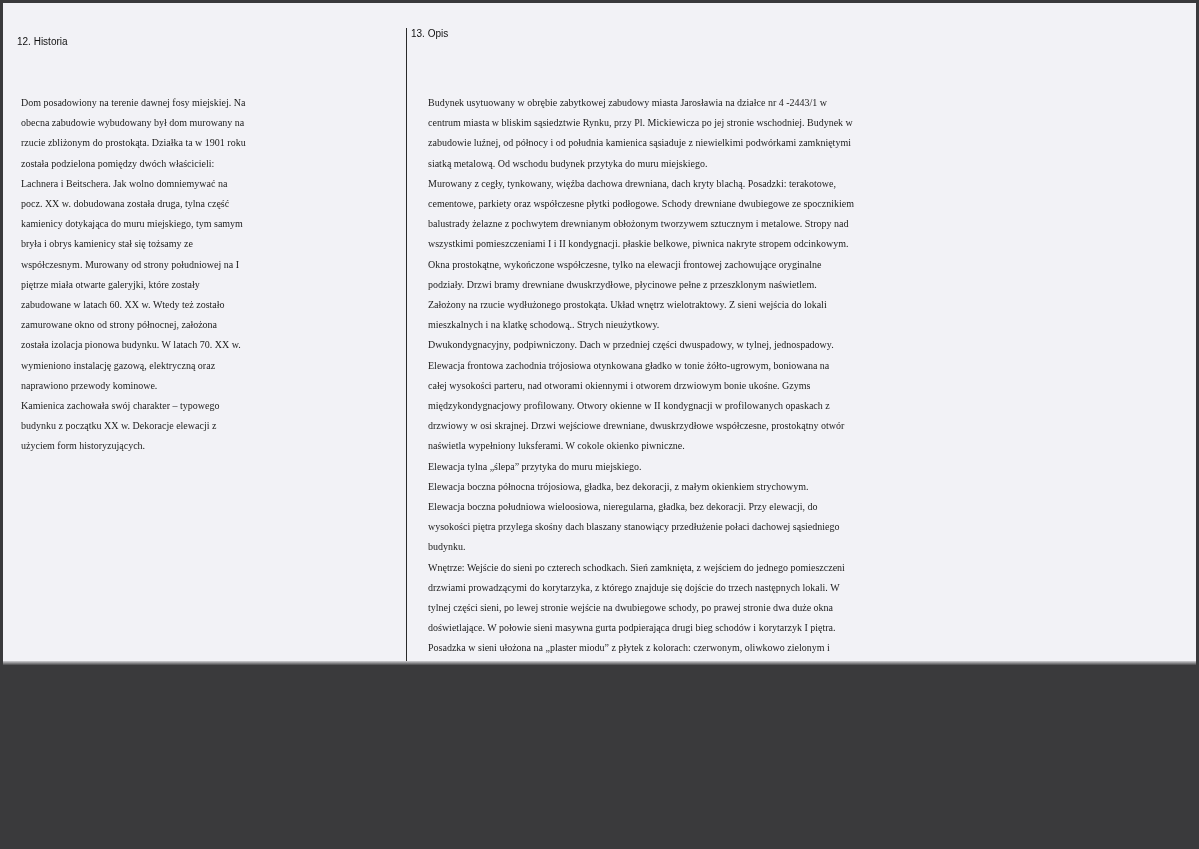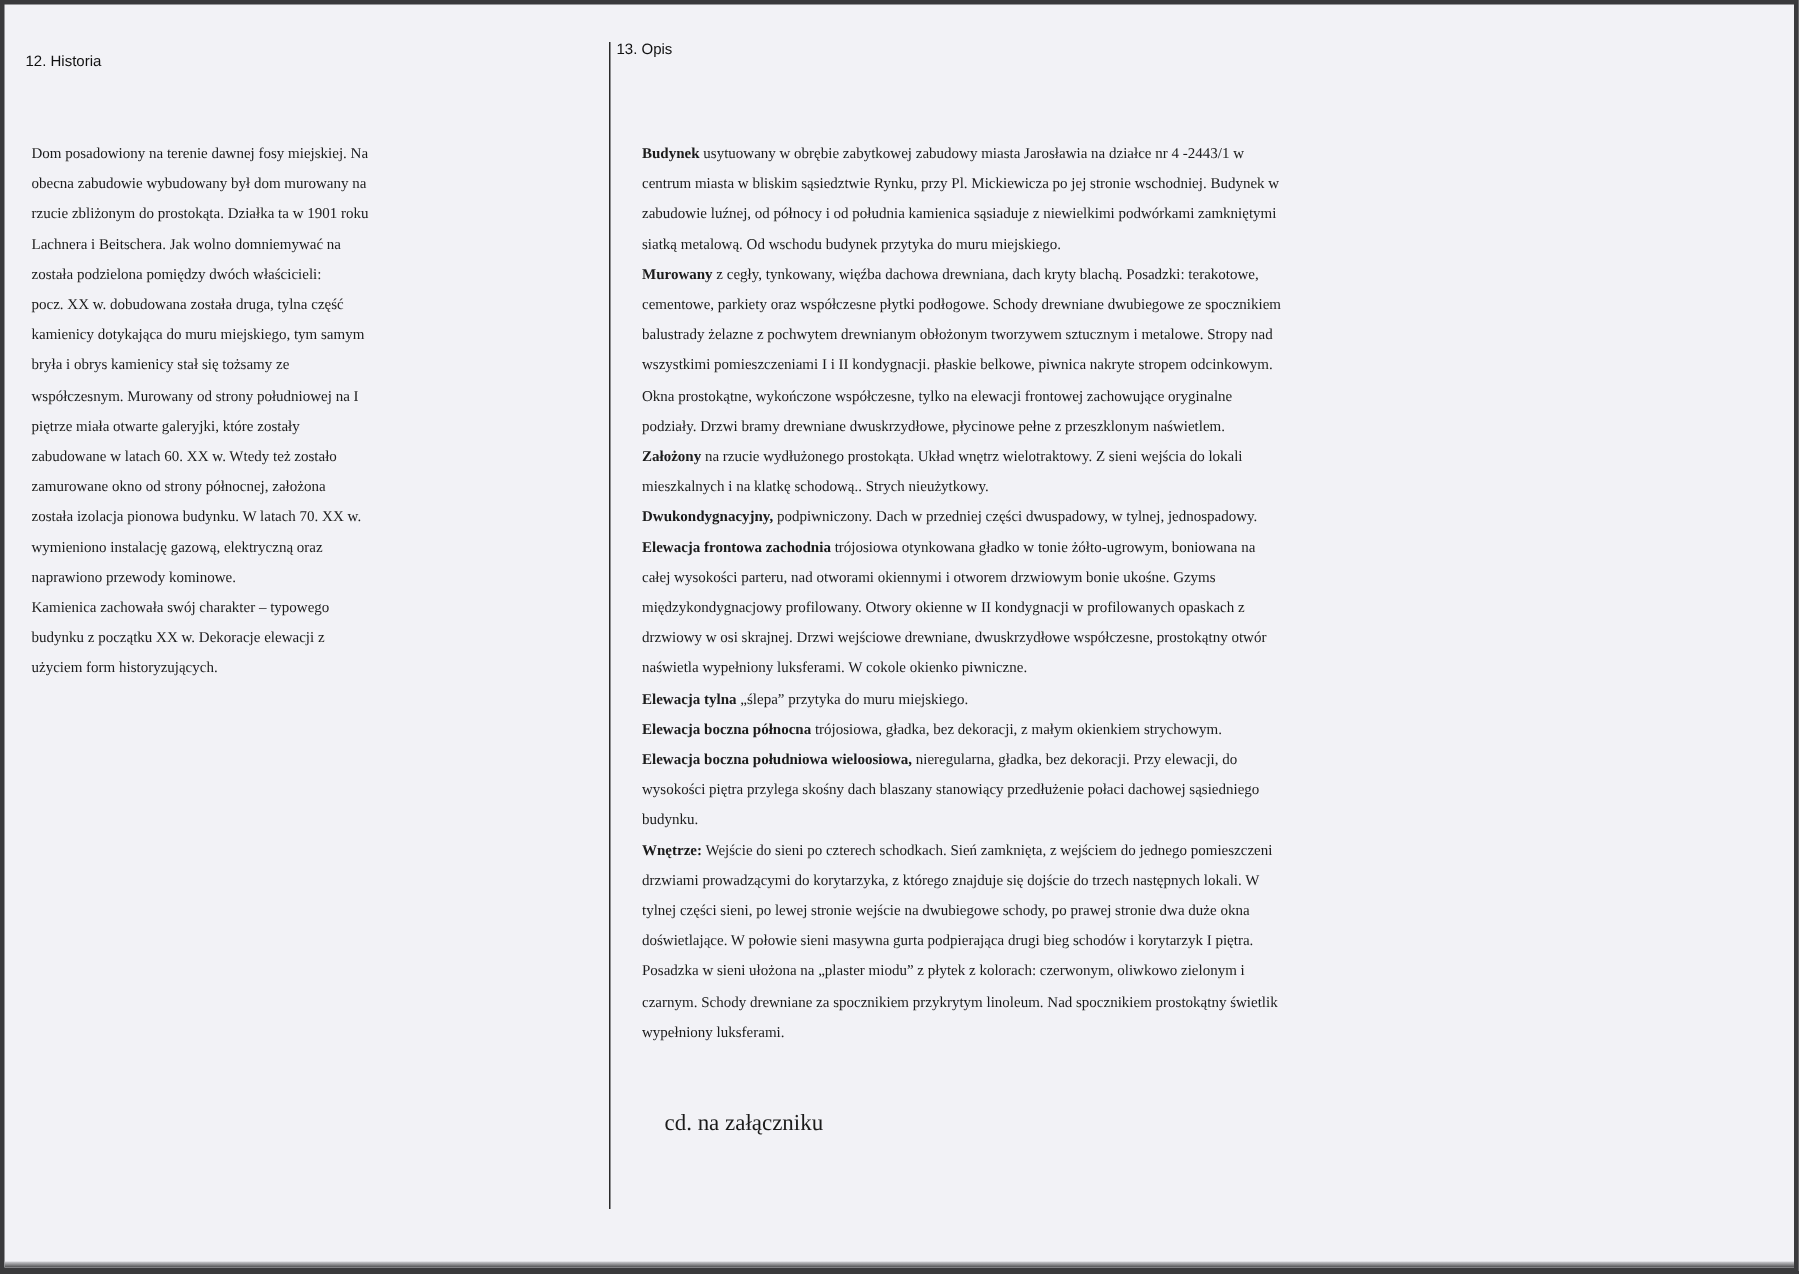--- a/index.html
+++ b/index.html
@@ -8,21 +8,21 @@
     width: 1199px;
     height: 849px;
     overflow: hidden;
     background: #3a3a3c;
   }
   .scan {
     position: absolute;
     left: 3px;
     top: 3px;
     width: 1193px;
-    height: 842px;
+    height: 662px;
     background: #f2f2f6;
     overflow: hidden;
   }
   .col-divider {
     position: absolute;
     left: 403px;
     top: 25px;
     width: 1px;
     height: 778px;
     background: #2a2a2a;
@@ -50,21 +50,21 @@
   }
   .right-col {
     left: 425px;
     top: 90px;
     width: 768px;
   }
   .line {
     white-space: nowrap;
     display: block;
   }
-  b { font-weight: bold; text-align: center; }
+  b { font-weight: normal; text-align: center; }
   .footer-note {
     position: absolute;
     left: 440px;
     top: 737px;
     font-family: "Liberation Serif", serif;
     font-size: 15.3px;
     color: #1b1b1b;
   }
   .bottom-shadow {
     position: absolute;
@@ -82,22 +82,22 @@
 
   <div class="section-label" id="label-left">12. Historia</div>
   <div class="section-label" id="label-right">13. Opis</div>
 
   <div class="col-divider"></div>
 
   <div class="text-col left-col">
     <span class="line">Dom posadowiony na terenie dawnej fosy miejskiej. Na</span>
     <span class="line">obecna zabudowie wybudowany był dom murowany na</span>
     <span class="line">rzucie zbliżonym do prostokąta. Działka ta w 1901 roku</span>
+    <span class="line">została podzielona pomiędzy dwóch właścicieli:</span>
     <span class="line">Lachnera i Beitschera.  Jak wolno domniemywać na</span>
-    <span class="line">została podzielona pomiędzy dwóch właścicieli:</span>
     <span class="line">pocz. XX w. dobudowana została druga, tylna część</span>
     <span class="line">kamienicy dotykająca do muru miejskiego, tym samym</span>
     <span class="line">bryła i obrys kamienicy stał się tożsamy ze</span>
     <span class="line">współczesnym. Murowany od strony południowej na I</span>
     <span class="line">piętrze miała otwarte galeryjki, które zostały</span>
     <span class="line">zabudowane w latach 60. XX w. Wtedy też zostało</span>
     <span class="line">zamurowane okno od strony północnej, założona</span>
     <span class="line">została izolacja pionowa budynku. W latach 70. XX w.</span>
     <span class="line">wymieniono instalację gazową, elektryczną oraz</span>
     <span class="line">naprawiono przewody kominowe.</span>

